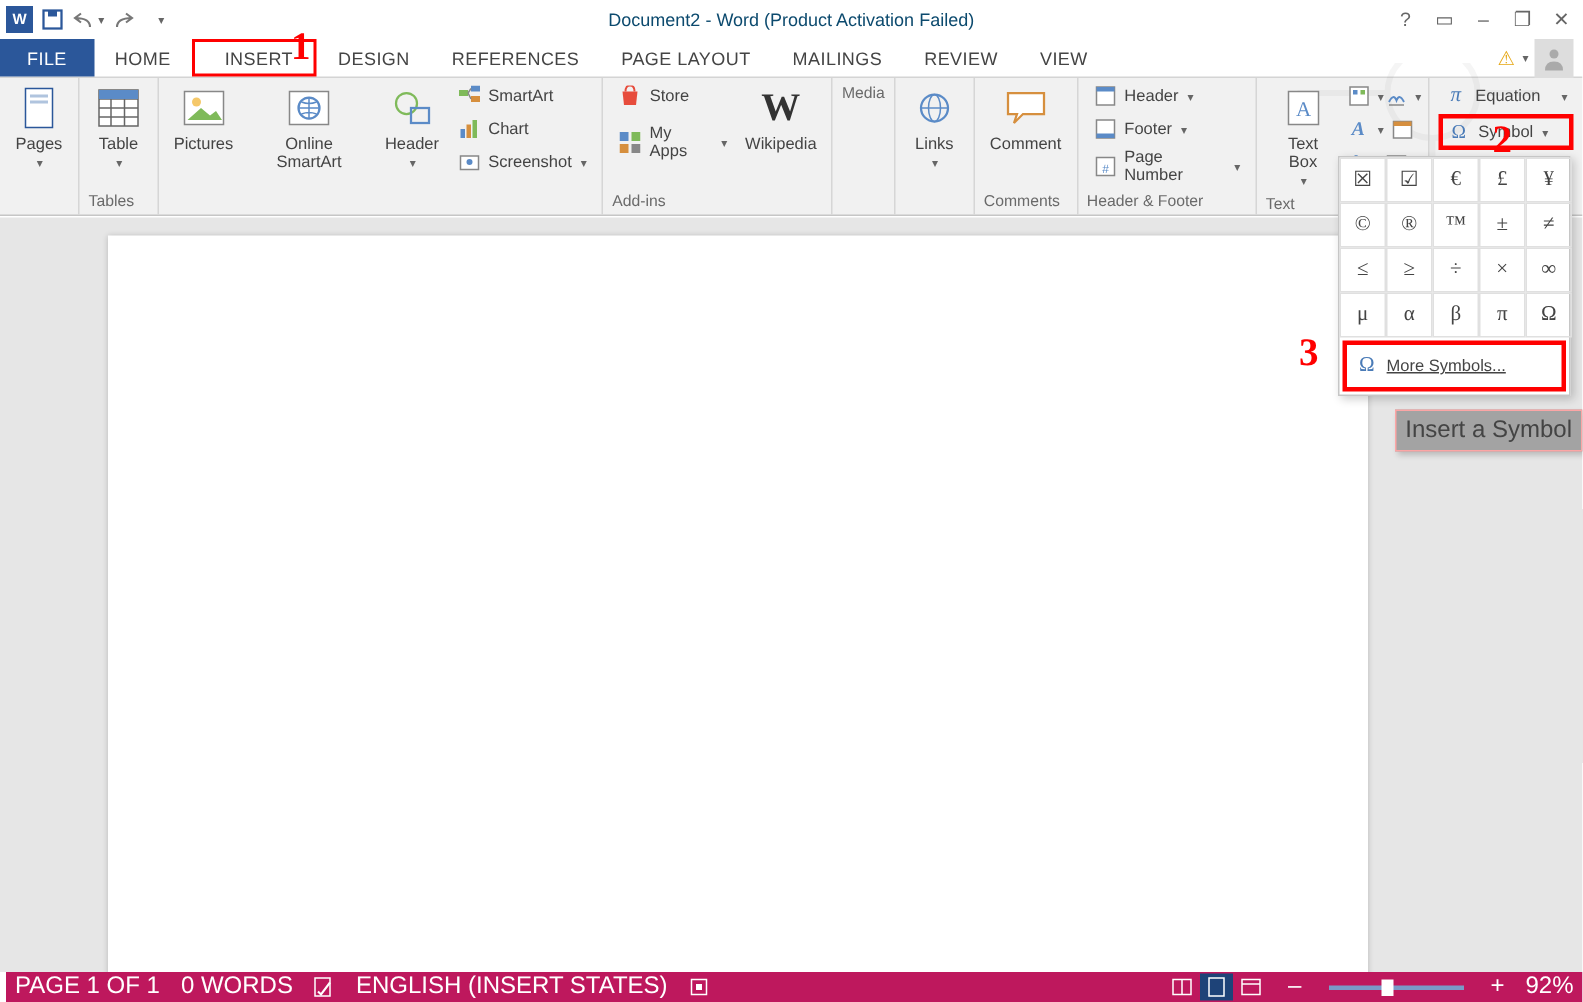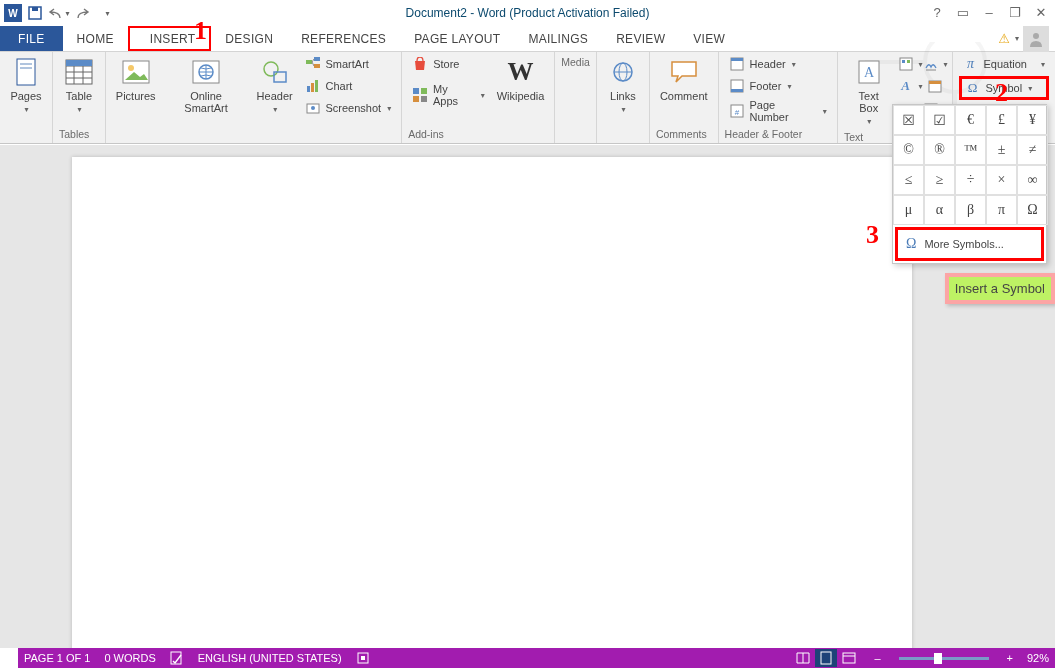--- a/index.html
+++ b/index.html
@@ -34,34 +34,34 @@
     .small-list { display: flex; flex-direction: column; gap: 2px; }
     .small-btn { display: flex; align-items: center; gap: 5px; padding: 1px 4px; cursor: pointer; min-height: 20px; font-size: 11px; }
     .small-btn .si { width: 16px; height: 16px; display: flex; align-items: center; justify-content: center; }
     .dd { font-size: 8px; color: #666; margin-left: 1px; }
     
     
     .symbol-panel { position: absolute; right: 8px; top: 104px; width: 155px; background: #fff; border: 1px solid #c6c6c6; box-shadow: 2px 2px 6px rgba(0,0,0,.2); z-index: 10; }
     .symbol-grid { display: grid; grid-template-columns: repeat(5, 1fr); }
     .symbol-cell { width: 31px; height: 30px; border: 1px solid #e0e0e0; display: flex; align-items: center; justify-content: center; font-size: 14px; font-family: "Times New Roman", serif; cursor: pointer; }
     .more-symbols { display: flex; align-items: center; gap: 8px; padding: 6px 8px; cursor: pointer; border: 3px solid red; margin: 2px; }
-    .more-symbols span.u { }
-    
-    
-    .tooltip { position: absolute; right: 0; top: 273px; background: #bef264; border: 4px solid #fca5a5; padding: 4px 6px; font-size: 13px; box-shadow: 2px 2px 4px rgba(0,0,0,.2); z-index: 11; }
+    .more-symbols span.u { text-decoration: underline; }
+    
+    
+    .tooltip { position: absolute; right: 0; top: 273px; background: #a3a3a3; border: 1px solid #fca5a5; padding: 4px 6px; font-size: 16px; box-shadow: 2px 2px 4px rgba(0,0,0,.2); z-index: 11; }
     
     
     .doc-area { position: absolute; top: 145px; left: 0; right: 0; bottom: 20px; background: #e6e6e6; }
     .page { position: absolute; left: 72px; top: 12px; width: 840px; height: 600px; background: #fff; box-shadow: 0 0 4px rgba(0,0,0,.2); }
     
     
     .annot { position: absolute; color: red; font-size: 26px; font-weight: bold; font-family: "Times New Roman", serif; z-index: 20; }
     
     
-    .statusbar { position: absolute; bottom: 0; left: 18px; right: 0; height: 20px; background: #a21caf; color: #fff; display: flex; align-items: center; font-size: 11px; padding: 0 6px; gap: 14px; }
+    .statusbar { position: absolute; bottom: 0; left: 4px; right: 0; height: 20px; background: #be185d; color: #fff; display: flex; align-items: center; font-size: 16px; padding: 0 6px; gap: 14px; }
     .statusbar .spacer { flex: 1; }
     .sb-item { display: flex; align-items: center; gap: 4px; cursor: pointer; }
     .view-btns { display: flex; gap: 1px; }
     .view-btn { width: 22px; height: 18px; display: flex; align-items: center; justify-content: center; cursor: pointer; }
     .zoom-slider { width: 90px; height: 3px; background: #7a9ac7; position: relative; margin: 0 4px; }
     .zoom-thumb { position: absolute; left: 35px; top: -4px; width: 8px; height: 11px; background: #fff; }
     
     
     .symbol-btn-hl { border: 3px solid red; padding: 1px 3px !important; }
     
@@ -463,21 +463,21 @@
 
 <div class="statusbar">
   <div class="sb-item">PAGE 1 OF 1</div>
   <div class="sb-item">0 WORDS</div>
   <div class="sb-item">
       <svg width="14" height="14">
         <rect x="1" y="1" width="10" height="12" fill="none" stroke="#fff"></rect>
         <path d="M3 10 L5 12 L11 4" fill="none" stroke="#fff" stroke-width="1.4"></path>
       </svg>
     </div>
-  <div class="sb-item">ENGLISH (UNITED STATES)</div>
+  <div class="sb-item">ENGLISH (INSERT STATES)</div>
   <div class="sb-item">
       <svg width="14" height="14">
         <rect x="2" y="2" width="10" height="10" fill="none" stroke="#fff"></rect>
         <rect x="5" y="5" width="4" height="4" fill="#fff"></rect>
       </svg>
     </div>
   <div class="spacer"></div>
   <div class="view-btns">
     <div class="view-btn">
         <svg width="14" height="12">

